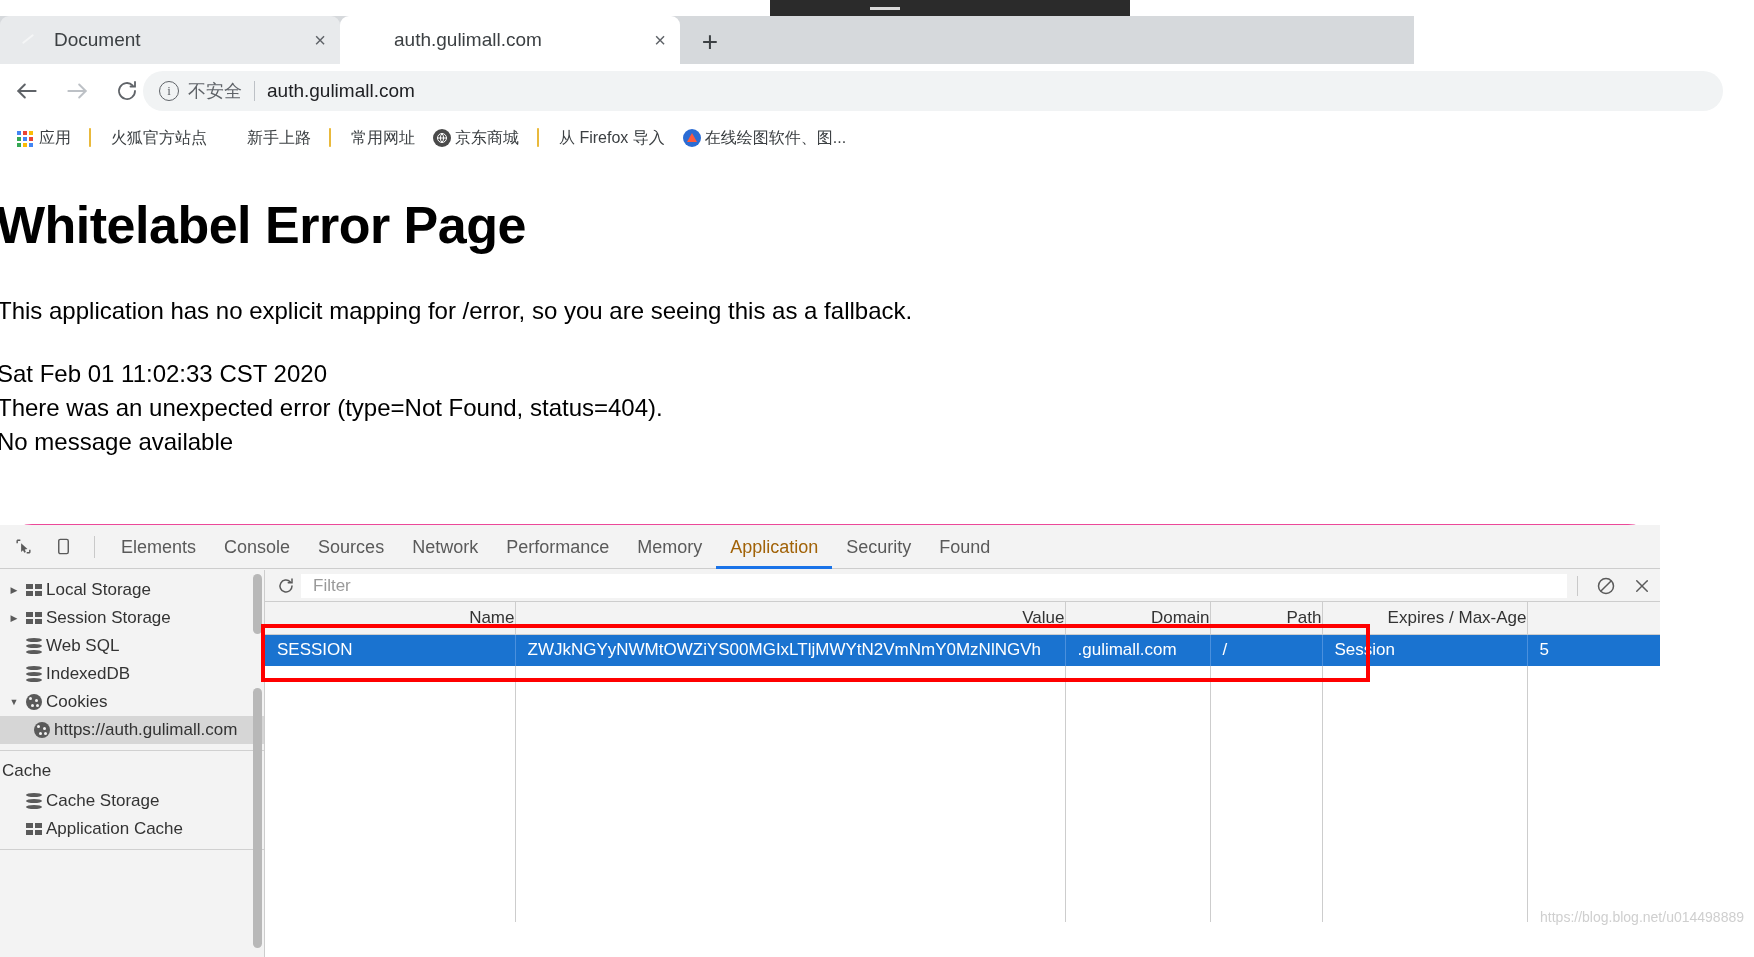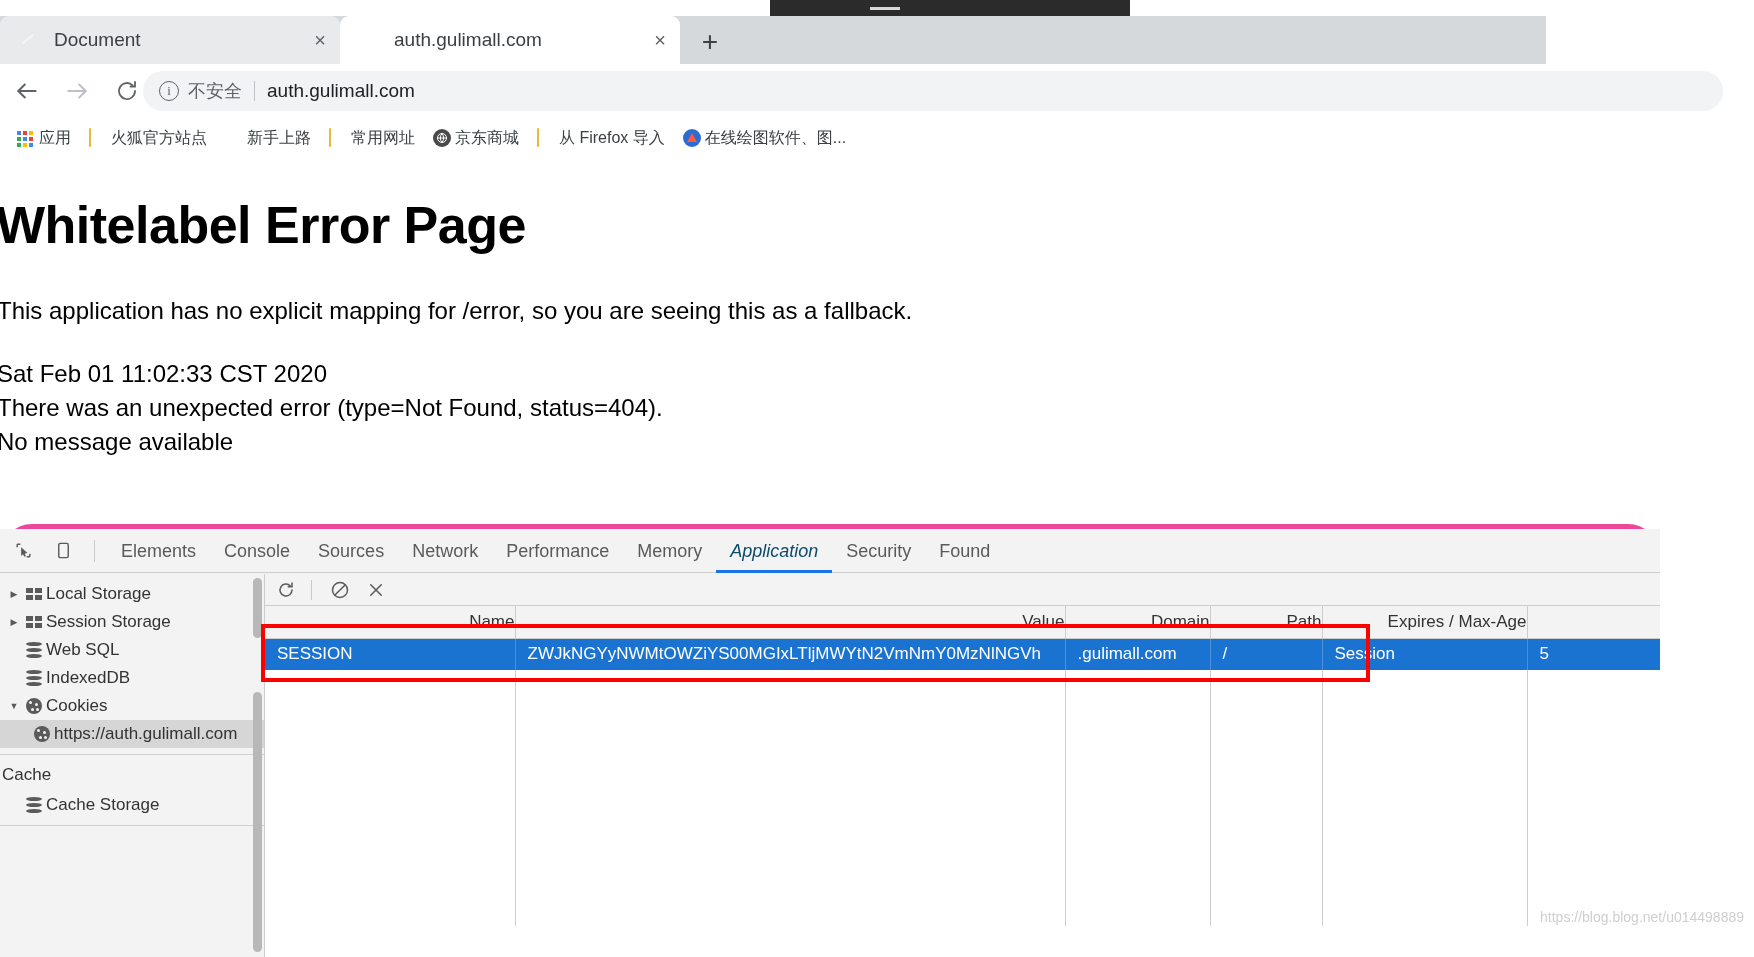--- a/index.html
+++ b/index.html
@@ -24,21 +24,21 @@
     position: absolute; left: 100px; top: 7px; width: 30px; height: 3px;
     background: #d9d9d9;
   }
   .win-top .right-edge {
     position: absolute; left: 1130px; top: 0; width: 624px; height: 16px;
     background: #ffffff;
   }
 
   
   .tabstrip {
-    position: absolute; top: 16px; left: 0; width: 1546px; height: 48px;
+    position: absolute; top: 16px; left: 0; width: 1414px; height: 48px;
     background: #d6d9dc;
   }
   .tab {
     position: absolute; top: 0; height: 48px;
     display: flex; align-items: center;
     padding: 0 0 0 18px;
     border-top-left-radius: 9px; border-top-right-radius: 9px;
     cursor: default;
   }
   .tab.inactive { background: #e8eaec; }
@@ -149,37 +149,37 @@
     font-family: "Liberation Sans", sans-serif;
   }
   .page .p1 { margin-top: 42px; }
   .page .p2 { margin-top: 35px; }
   .page .p3 { margin-top: 6px; }
   .page .p4 { margin-top: 6px; }
 
   
   .devtools {
     position: absolute; top: 524px; left: 0; width: 1660px; height: 433px;
-    background: #f3f3f3; border-top: 5px solid #ec4899; border-radius: 32px;
+    background: #f3f3f3; border-top: 1px solid #ec4899; border-radius: 32px;
   }
   .dt-tabbar {
     position: relative; height: 44px; width: 100%;
     border-bottom: 1px solid #cdcdcd; display: flex; align-items: center;
     background: #f3f3f3;
   }
   .dt-toolicon {
     width: 34px; height: 34px; margin-left: 6px;
     display: flex; align-items: center; justify-content: center; color: #5a5a5a;
   }
   .dt-sep { width: 1px; height: 22px; background: #c9c9c9; margin: 0 12px 0 14px; }
   .dt-tab {
     font-size: 18px; color: #5a5a5a; padding: 0 14px; height: 44px;
     line-height: 44px; white-space: nowrap;
   }
-  .dt-tab.active { color: #0c4a6e; box-shadow: inset 0 -3px 0 #1a73e8; font-style: italic; }
+  .dt-tab.active { color: #a16207; box-shadow: inset 0 -3px 0 #1a73e8; }
 
   .dt-body { position: absolute; top: 45px; left: 0; right: 0; bottom: 0; display: flex; }
 
   .dt-sidebar {
     width: 265px; flex: 0 0 265px; position: relative;
     background: #f3f3f3; border-right: 1px solid #cdcdcd; overflow: hidden;
   }
   .tree-row {
     display: flex; align-items: center; height: 28px;
     font-size: 17px; color: #333; padding-left: 6px; white-space: nowrap;
@@ -488,35 +488,48 @@
           <span class="t-ico">
               <span class="icon-db">
                 <i style="top:0"></i>
                 <i style="top:6px"></i>
                 <i style="top:12px"></i>
               </span>
             </span>
           <span>Cache Storage</span>
         </div>
 
+        <div class="tree-row">
+          <span class="arrow"></span>
+          <span class="t-ico">
+              <span class="icon-grid">
+                <i></i>
+                <i></i>
+                <i></i>
+                <i></i>
+              </span>
+            </span>
+          <span>Application Cache</span>
+        </div>
 
         <div class="tree-divider"></div>
 
         <div class="sb-scroll" style="top:4px;height:60px;"></div>
         <div class="sb-scroll" style="top:118px;height:260px;"></div>
       </div>
 
       <div class="dt-main">
         <div class="dt-filterbar">
           <span class="filt-ico">
             <svg width="18" height="18" viewBox="0 0 24 24" fill="none" stroke="currentColor" stroke-width="2" stroke-linecap="round">
                 <path d="M20 12a8 8 0 1 1-2.4-5.7"></path>
                 <polyline points="20,2.5 20,7.5 15,7.5"></polyline>
               </svg>
           </span>
+          <input class="filt-input" type="text" placeholder="Filter" style="">
           <span class="filt-sep"></span>
           <span class="filt-btn">
             <svg width="20" height="20" viewBox="0 0 24 24" fill="none" stroke="currentColor" stroke-width="1.8">
                 <circle cx="12" cy="12" r="9"></circle>
                 <line x1="5.6" y1="18.4" x2="18.4" y2="5.6"></line>
               </svg>
           </span>
           <span class="filt-btn">
             <svg width="18" height="18" viewBox="0 0 24 24" fill="none" stroke="currentColor" stroke-width="2" stroke-linecap="round">
                 <line x1="5" y1="5" x2="19" y2="19"></line>

